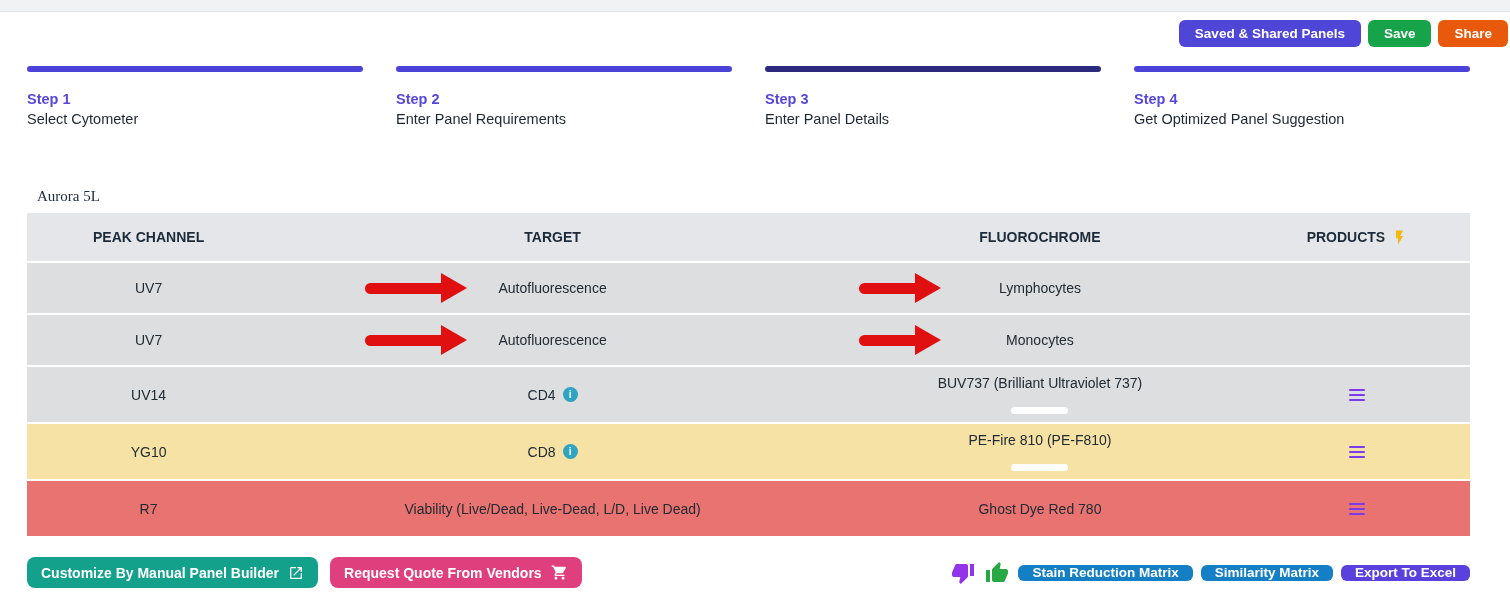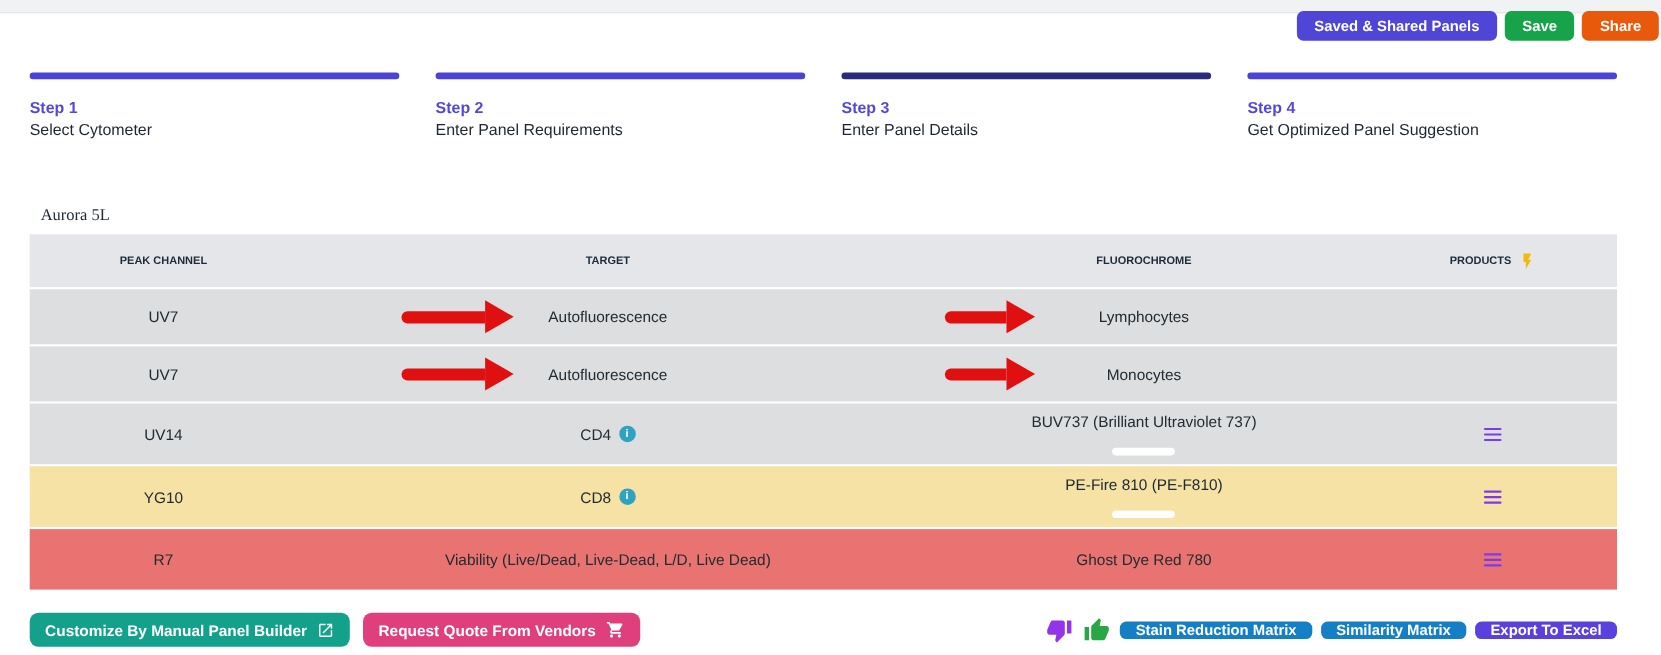--- a/index.html
+++ b/index.html
@@ -1,38 +1,38 @@
 <!DOCTYPE html>
 <html><head>
 <meta charset="utf-8">
 <style>
   * { margin:0; padding:0; box-sizing:border-box; }
   html,body { width:1510px; height:595px; background:#ffffff; font-family:"Liberation Sans", sans-serif; overflow:hidden; position:relative; }
 
   .topstrip { position:absolute; top:0; left:0; width:1510px; height:12px; background:#f1f2f4; border-bottom:1px solid #e2e5e8; }
 
-  .topbtns { position:absolute; top:10px; right:2px; display:flex; gap:7px; }
+  .topbtns { position:absolute; top:20px; right:2px; display:flex; gap:7px; }
   .btn { display:inline-flex; align-items:center; justify-content:center; color:#fff; font-weight:bold; border:none; cursor:pointer; white-space:nowrap; }
   .btn-top { height:27px; border-radius:6px; font-size:13.5px; padding:0 16px; }
   .btn-saved { background:#4f46d8; }
   .btn-save { background:#16a34a; }
   .btn-share { background:#e8590c; }
 
   .steps { position:absolute; left:27px; right:40px; top:66px; display:grid; grid-template-columns:repeat(4,1fr); column-gap:33px; }
   .step-bar { height:6px; border-radius:3px; background:#4b42da; }
   .step.active .step-bar { background:#2b2a7d; }
   .step-label { margin-top:19px; font-size:14.5px; font-weight:bold; color:#5548d9; }
   .step-title { margin-top:4px; font-size:14.5px; color:#1d2734; }
 
   .cytometer { position:absolute; left:37px; top:188px; font-size:15px; color:#232e39;font-family:Liberation Serif, serif; }
 
   .ptable { position:absolute; left:27px; top:213px; width:1443px; font-size:14px; color:#212b33; }
   .trow { display:flex; align-items:stretch; border-bottom:2px solid #ffffff; }
   .trow:last-child { border-bottom:none; }
-  .thead { height:50px; background:#e4e6e9; font-weight:bold; font-size:10px; color:#1c2a39; }
+  .thead { height:50px; background:#e4e6e9; font-weight:bold; font-size:14px; color:#1c2a39; }
   .row-gray { background:#dcdedf; }
   .row-yellow { background:#f6e2a4; }
   .row-red { background:#e97370; }
   .h52 { height:52px; } .h61 { height:57px; } .h57 { height:57px; } .h55 { height:55px; }
   .cell { display:flex; align-items:center; justify-content:center; position:relative; }
   .c1 { width:16.85%; } .c2 { width:39.15%; } .c3 { width:28.4%; } .c4 { width:15.6%; }
 
   .bolt { width:17px; height:17px; margin-left:6px; }
   .head-flex { display:inline-flex; align-items:center; }
 

